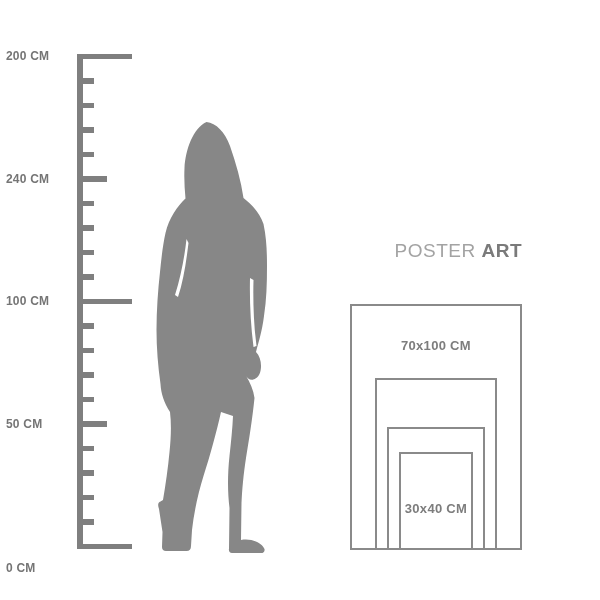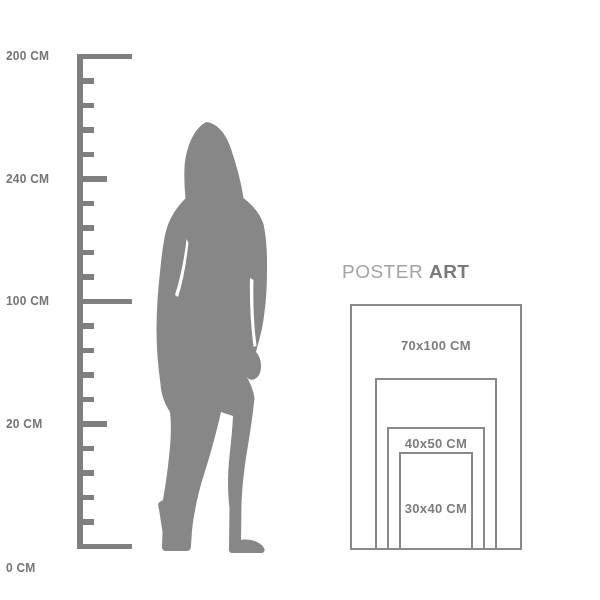--- a/index.html
+++ b/index.html
@@ -17,22 +17,22 @@
     letter-spacing:0.2px;
   }
   
   .poster-rect{position:absolute;box-sizing:border-box;background:transparent;}
   .poster-label{
     position:absolute;width:140px;text-align:center;
     font-size:13px;font-weight:bold;color:#7d7d7d;line-height:16px;
     letter-spacing:0.3px;
   }
   .chart-title{
-    position:absolute;left:342px;top:240px;width:172px;text-align:left;
-    font-size:19px;color:#a3a3a3;letter-spacing:0.5px;white-space:nowrap;margin-top:21px;
+    position:absolute;left:350px;top:240px;width:172px;text-align:right;
+    font-size:19px;color:#a3a3a3;letter-spacing:0.5px;white-space:nowrap;
   }
   .chart-title .t2{font-weight:bold;color:#7a7a7a;}
 </style>
 </head>
 <body>
 
 <div class="abs" style="left:0;top:0;width:150px;height:600px;">
     <div class="ruler-bar" style="left: 77px; top: 53.5px; width: 6px; height: 495.5px; background: rgb(127, 127, 127);"></div>
     <div class="tick" style="left: 77px; top: 543.5px; width: 55px; height: 5.5px; background: rgb(127, 127, 127);"></div>
     <div class="tick" style="left: 77px; top: 519px; width: 17px; height: 5.5px; background: rgb(127, 127, 127);"></div>
@@ -51,21 +51,21 @@
     <div class="tick" style="left: 77px; top: 200.5px; width: 17px; height: 5.5px; background: rgb(127, 127, 127);"></div>
     <div class="tick" style="left: 77px; top: 176px; width: 30px; height: 5.5px; background: rgb(127, 127, 127);"></div>
     <div class="tick" style="left: 77px; top: 151.5px; width: 17px; height: 5.5px; background: rgb(127, 127, 127);"></div>
     <div class="tick" style="left: 77px; top: 127px; width: 17px; height: 5.5px; background: rgb(127, 127, 127);"></div>
     <div class="tick" style="left: 77px; top: 102.5px; width: 17px; height: 5.5px; background: rgb(127, 127, 127);"></div>
     <div class="tick" style="left: 77px; top: 78px; width: 17px; height: 5.5px; background: rgb(127, 127, 127);"></div>
     <div class="tick" style="left: 77px; top: 53.5px; width: 55px; height: 5.5px; background: rgb(127, 127, 127);"></div>
     <div class="ruler-label" style="top: 48.25px;">200 CM</div>
     <div class="ruler-label" style="top: 170.75px;">240 CM</div>
     <div class="ruler-label" style="top: 293.25px;">100 CM</div>
-    <div class="ruler-label" style="top: 415.75px;">20 CM</div>
+    <div class="ruler-label" style="top: 415.75px;">50 CM</div>
     <div class="ruler-label" style="top: 538.25px; margin-top: 22px;">0 CM</div>
   </div>
 
 <svg class="abs" style="left:150px;top:115px;" width="140" height="445" viewBox="150 115 140 445">
   <path d="M 206.5 122
            C 216 123 225 132 230 146
            C 236 163 241 181 243.5 198
            C 250 203 259 211 263.5 224
            C 266.5 238 267 252 267 266
            C 267 284 266.5 300 264 316
@@ -114,15 +114,14 @@
   <span> </span>
   <span class="t2">ART</span>
 </div>
 
 <div class="abs" style="left:340px;top:295px;width:200px;height:265px;">
     <div class="poster-rect" style="left: 10.005px; top: 9.3px; width: 171.99px; height: 245.7px; border: 2px solid rgb(138, 138, 138);"></div>
     <div class="poster-rect" style="left: 34.575px; top: 83.01px; width: 122.85px; height: 171.99px; border: 2px solid rgb(138, 138, 138);"></div>
     <div class="poster-rect" style="left: 46.86px; top: 132.15px; width: 98.28px; height: 122.85px; border: 2px solid rgb(138, 138, 138);"></div>
     <div class="poster-rect" style="left: 59.145px; top: 156.72px; width: 73.71px; height: 98.28px; border: 2px solid rgb(138, 138, 138);"></div>
     <div class="poster-label" style="left: 26px; top: 43.155px;">70x100 CM</div>
-    <div class="poster-label" style="left: 26px; top: 141.435px;">40x50 CM</div>
     <div class="poster-label" style="left: 26px; top: 205.722px;">30x40 CM</div>
   </div>
 
 </body></html>

